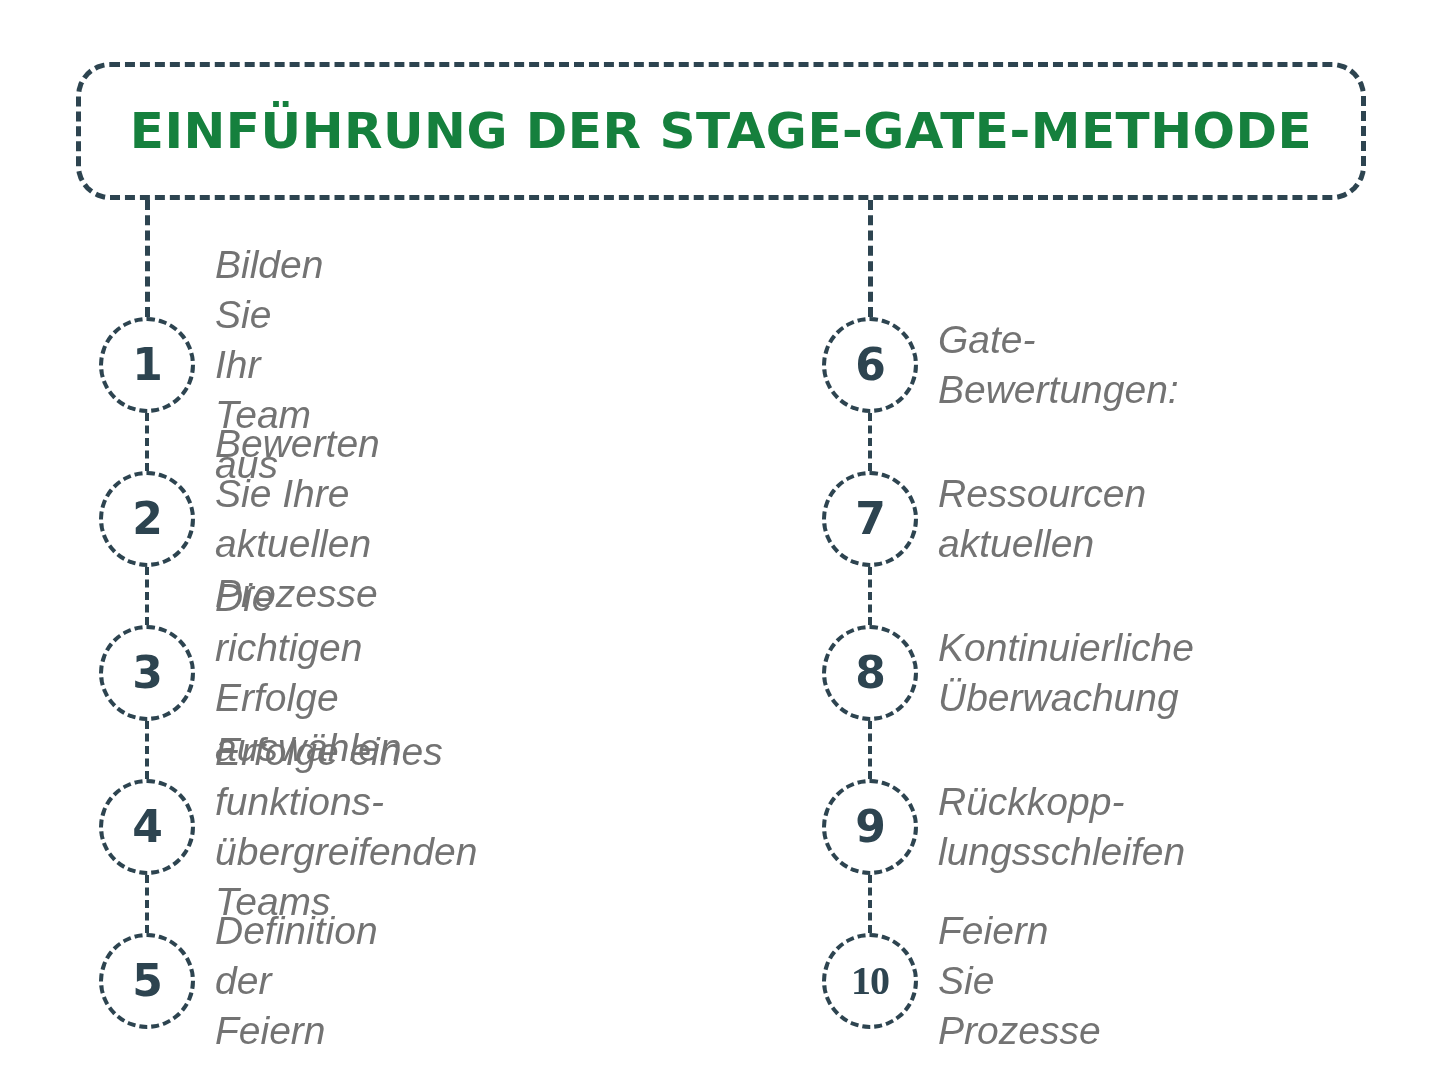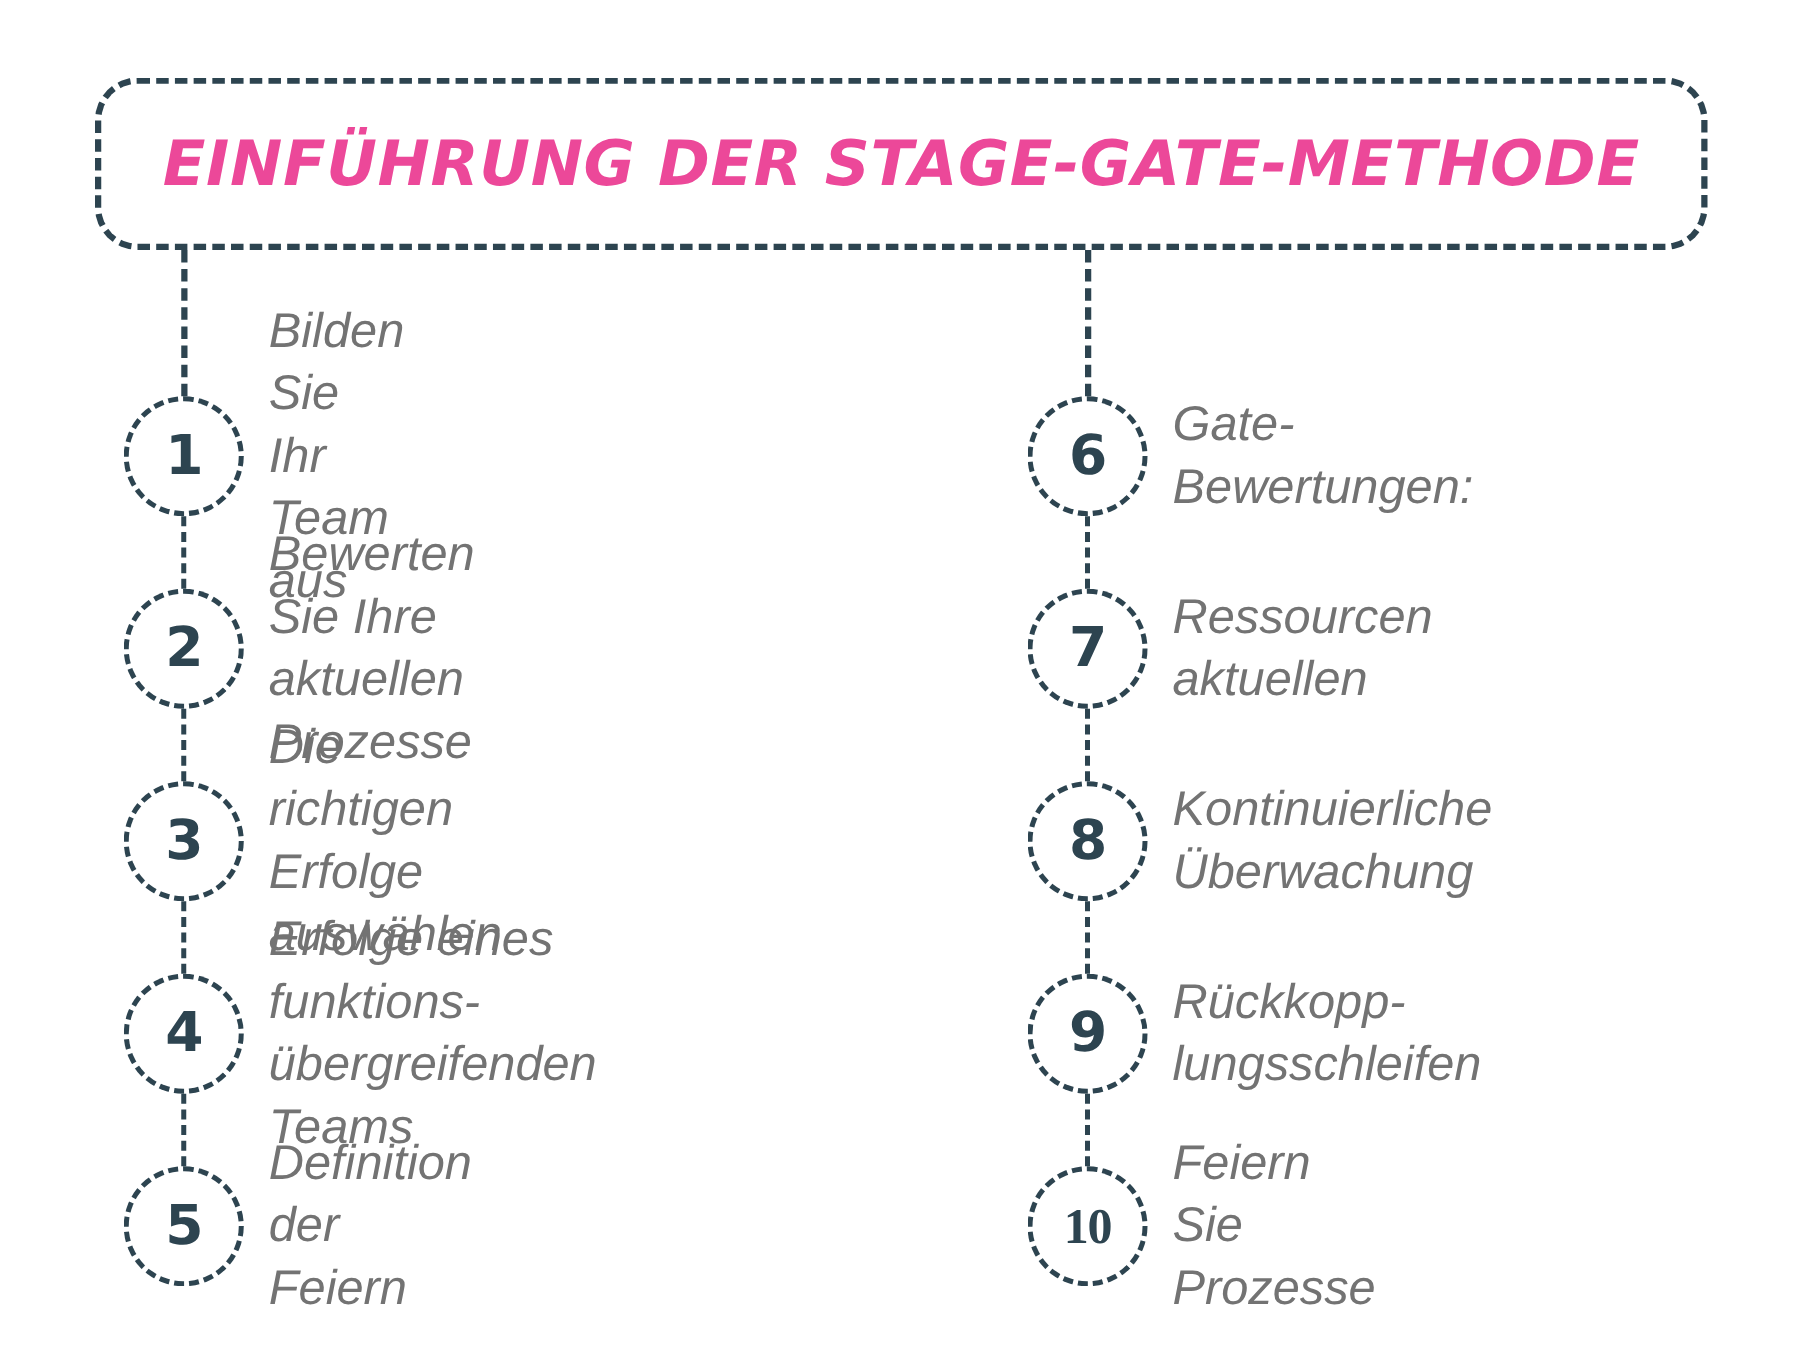--- a/index.html
+++ b/index.html
@@ -30,25 +30,24 @@
     border-radius: 34px;
     display: flex;
     align-items: center;
     justify-content: center;
   }
   #title-text {
     font-family: "DejaVu Sans", sans-serif;
     font-weight: 700;
     font-size: 50px;
     letter-spacing: 0.5px;
-    color: #ec4899;
+    color: #15803d;
     text-align: center;
     white-space: nowrap;
     line-height: 1;
-    font-style: italic;
   }
 
   
   .trunk {
     position: absolute;
     width: 0;
     border-left: 5px dashed #2d4450;
   }
 
   

